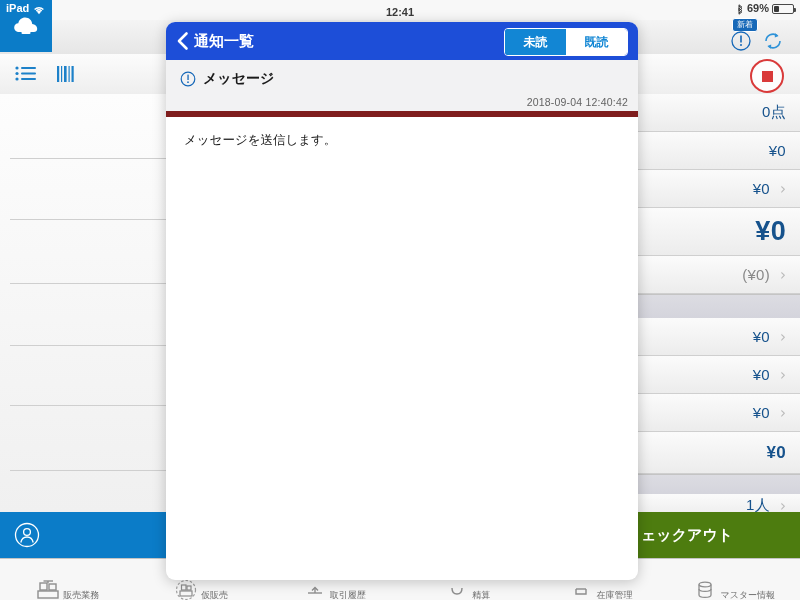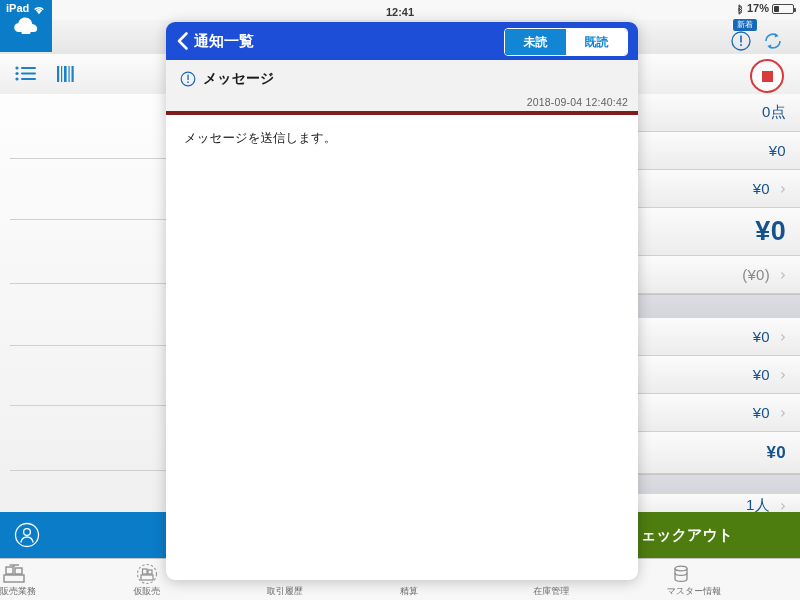--- a/index.html
+++ b/index.html
@@ -162,22 +162,22 @@
   
   .tabbar {
     position: absolute; left: 0; top: 558px;
     width: 800px; height: 42px;
     background: #f7f7f7;
     border-top: 1px solid #c4c4c4;
     display: flex;
   }
   .tab {
     flex: 1;
-    display: flex; flex-direction: column;
-    align-items: flex-start; justify-content: center;
+    display: flex; 
+    align-items: flex-end; justify-content: center;
     gap: 1px;
     color: #8e8e8e;
   }
   .tab .ticon { height: 22px; display: flex; align-items: flex-end; }
   .tab .tlabel { font-size: 9px; color: #6d6d6d; line-height: 11px; }
 
   
   .notif-cluster {
     position: absolute; right: 8px; top: 18px;
     width: 72px; height: 36px; z-index: 5;
@@ -231,21 +231,21 @@
     font-size: 12px; font-weight: bold;
     box-sizing: border-box;
   }
   .seg.off { background: #1286d4; color: #ffffff; }
   .seg.on  { background: #ffffff; color: #1286d4; }
 
   .modal-subhead {
     position: relative;
     height: 51px;
     background: #f2f2f3;
-    border-bottom: 4px solid #7f1d1d;
+    border-bottom: 6px solid #7f1d1d;
   }
   .msg-title {
     position: absolute; left: 14px; top: 10px;
     display: flex; align-items: center; gap: 7px;
   }
   .msg-title .i-circ { width: 16px; height: 16px; display: block; }
   .msg-title .t { font-size: 14px; font-weight: bold; color: #1a1a1a; }
   .msg-time {
     position: absolute; right: 10px; bottom: 3px;
     font-size: 10.5px; color: #636363; letter-spacing: .2px;
@@ -279,21 +279,21 @@
       </span>
     </div>
     <div class="sb-center">12:41</div>
     <div class="sb-right">
       <span class="bt-icon">
         <svg width="7" height="11" viewBox="0 0 7 11">
           <path d="M2 2.2 L5 4.3 L2 6.8 L2 0.8 L5 3.2" stroke="#3a3a3a" stroke-width="1" fill="none"></path>
           <path d="M2 8.8 L5 6.7 L2 4.2 L2 10.2 L5 7.8" stroke="#3a3a3a" stroke-width="1" fill="none"></path>
         </svg>
       </span>
-      <span>17%</span>
+      <span>69%</span>
       <span class="battery">
         <span class="battery-fill" id="batt-fill" style="width: 5.4px;"></span>
       </span>
     </div>
   </div>
 
   <div class="app-toolbar"></div>
 
   <div class="toolbar-row">
     <span class="tb-icon tb-list">

